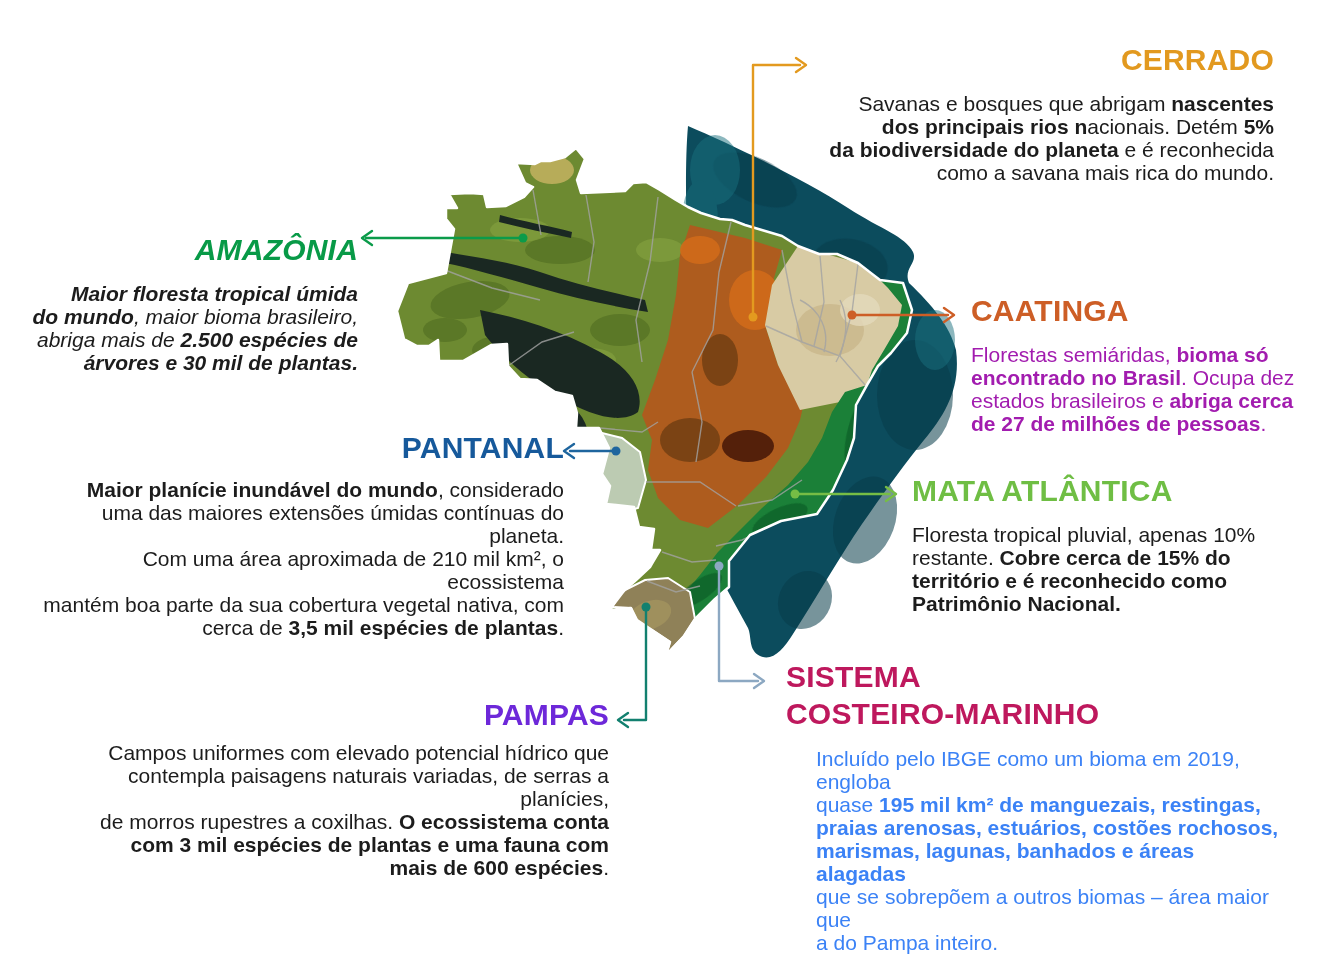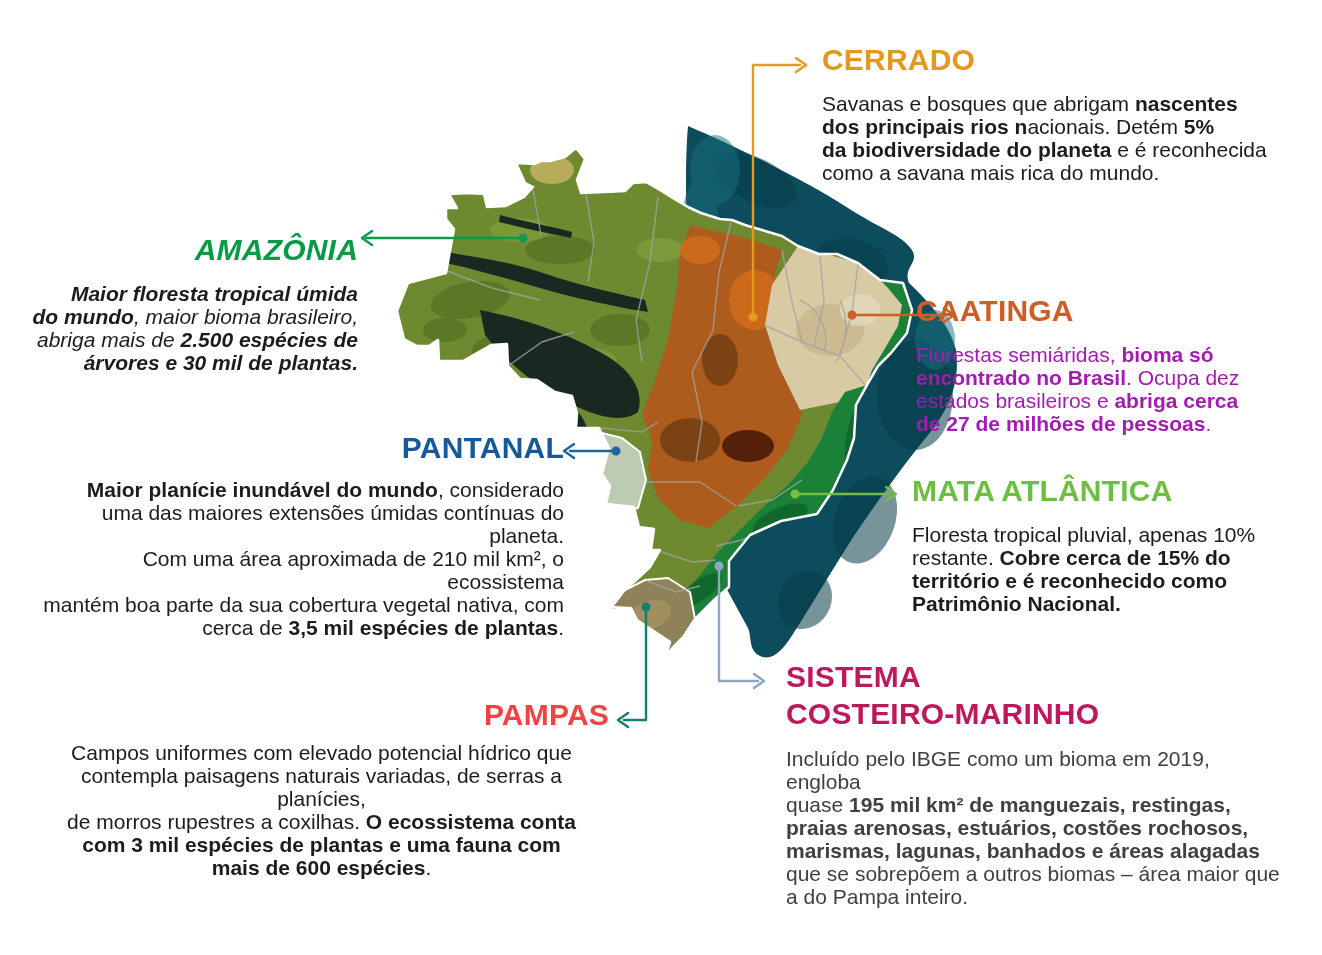--- a/index.html
+++ b/index.html
@@ -4,28 +4,28 @@
 <style>
   html,body{margin:0;padding:0;background:#fff;}
   .canvas{position:relative;width:1322px;height:955px;background:#ffffff;overflow:hidden;
           font-family:"Liberation Sans", sans-serif;}
   .map-svg{position:absolute;left:0;top:0;width:1322px;height:955px;}
   .sec{position:absolute;}
   .sec h2{font-size:30px;font-weight:bold;line-height:36px;margin:0;letter-spacing:.2px;white-space:pre-line;}
   .sec p{font-size:21px;line-height:23px;margin:14px 0 0;white-space:pre-line;}
   .b{font-weight:bold;}
   .right{text-align:right;}
-  #sec-cerrado {left:822px;top:42px;width:452px;}
+  #sec-cerrado {left:822px;top:42px;width:452px;text-align:right;}
   #sec-amazonia{left:28px;top:232px;width:330px;font-style:italic;}
-  #sec-caatinga{left:916px;top:293px;width:345px;}
+  #sec-caatinga{left:971px;top:293px;width:345px;}
   #sec-pantanal{left:40px;top:430px;width:524px;}
   #sec-pantanal p{margin-top:12px;}
   #sec-mata    {left:912px;top:473px;width:360px;}
   #sec-pampas  {left:34px;top:697px;width:575px;}
-  #sec-pampas p{margin-top:8px;text-align:center;}
+  #sec-pampas p{margin-top:8px;}
   #sec-sistema {left:786px;top:658px;width:500px;}
   #sec-sistema h2{line-height:37px;}
   #sec-sistema p{margin-top:15px;}
 </style>
 </head>
 <body>
 
 <div class="canvas">
 
   <svg class="map-svg" viewBox="0 0 1322 955" aria-hidden="true">
@@ -195,32 +195,32 @@
 
   <div class="sec" id="sec-mata">
     <h2 style="color: rgb(111, 190, 68);">MATA ATLÂNTICA</h2>
     <p style="color: rgb(28, 28, 28);"><span>Floresta tropical pluvial, apenas 10%
 restante. </span><span class="b">Cobre cerca de 15% do
 território e é reconhecido como
 Patrimônio Nacional.</span></p>
   </div>
 
   <div class="sec right" id="sec-pampas">
-    <h2 style="color: #ef4444;">PAMPAS</h2>
+    <h2 style="color: #6d28d9;">PAMPAS</h2>
     <p style="color: rgb(28, 28, 28);"><span>Campos uniformes com elevado potencial hídrico que
 contempla paisagens naturais variadas, de serras a planícies,
 de morros rupestres a coxilhas. </span><span class="b">O ecossistema conta
 com 3 mil espécies de plantas e uma fauna com
 mais de 600 espécies</span><span>.</span></p>
   </div>
 
   <div class="sec" id="sec-sistema">
     <h2 style="color: #be185d;">SISTEMA
 COSTEIRO-MARINHO</h2>
-    <p style="color: #404040;"><span>Incluído pelo IBGE como um bioma em 2019, engloba
+    <p style="color: #3b82f6; margin-left: 30px;"><span>Incluído pelo IBGE como um bioma em 2019, engloba
 quase </span><span class="b">195 mil km² de manguezais, restingas,
 praias arenosas, estuários, costões rochosos,
 marismas, lagunas, banhados e áreas alagadas</span><span>
 que se sobrepõem a outros biomas – área maior que
 a do Pampa inteiro.</span></p>
   </div>
 
 </div>
 
 </body></html>

